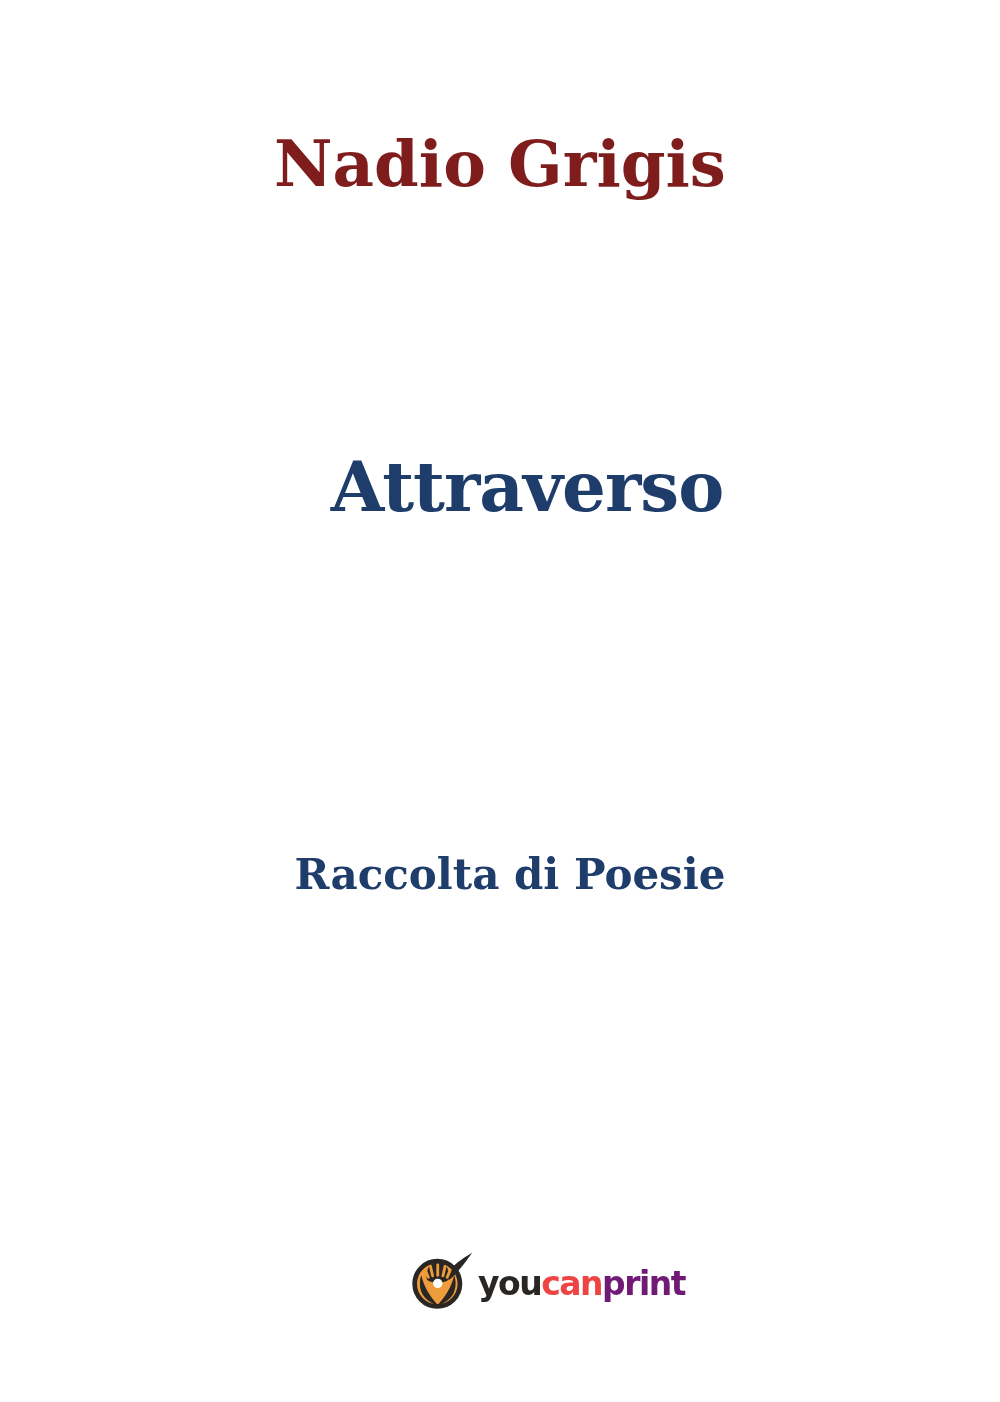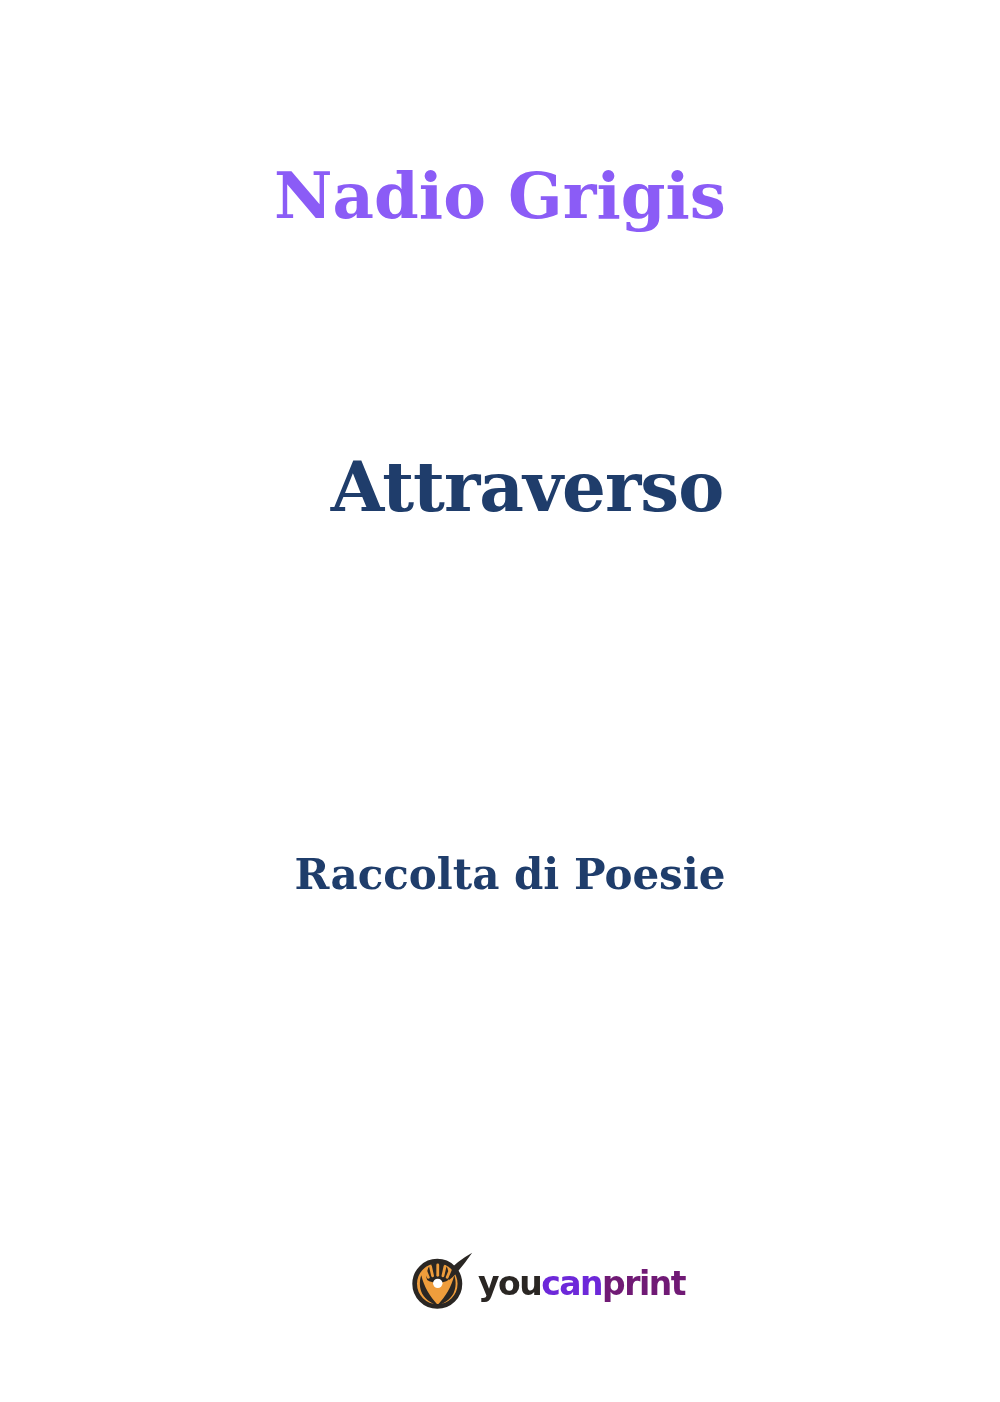--- a/index.html
+++ b/index.html
@@ -73,21 +73,21 @@
     letter-spacing: -1.5px;
     line-height: 1;
     transform: translateY(2px);
   }
 </style>
 </head>
 <body>
 
 <div class="page">
 
-  <h1 class="author" style="color: #8b5cf6; margin-top: 32px;">Nadio Grigis</h1>
+  <h1 class="author" style="color: #7f1d1d;">Nadio Grigis</h1>
 
   <div class="title" style="color: rgb(31, 61, 107);">
     <div class="title-line">Attraverso</div>
   </div>
 
   <div class="subtitle" style="color: rgb(31, 61, 107);">Raccolta di Poesie</div>
 
   <div class="publisher">
     <svg class="logo-icon" viewBox="0 0 70 64" aria-hidden="true">
 
@@ -106,18 +106,18 @@
       </g>
 
       <circle cx="30.5" cy="34.5" r="5" style="fill: rgb(255, 255, 255);"></circle>
 
       <path d="M30.5 57.5 C22 48 16 38.5 13 26 C10.8 32 11 40 14 45.5 C18 52.5 24 56 30.5 57.5 Z" style="fill: rgb(42, 38, 35);"></path>
 
       <path d="M30.5 57.5 C39 48 45 38.5 48 26 C50.2 32 50 40 47 45.5 C43 52.5 37 56 30.5 57.5 Z" style="fill: rgb(42, 38, 35);"></path>
     </svg>
     <div class="logo-text">
       <span style="color: rgb(42, 38, 35);">you</span>
-        <span style="color: #6d28d9;">can</span>
+        <span style="color: #ef4444;">can</span>
         <span style="color: #701a75;">print</span>
     </div>
   </div>
 
 </div>
 
 </body></html>

